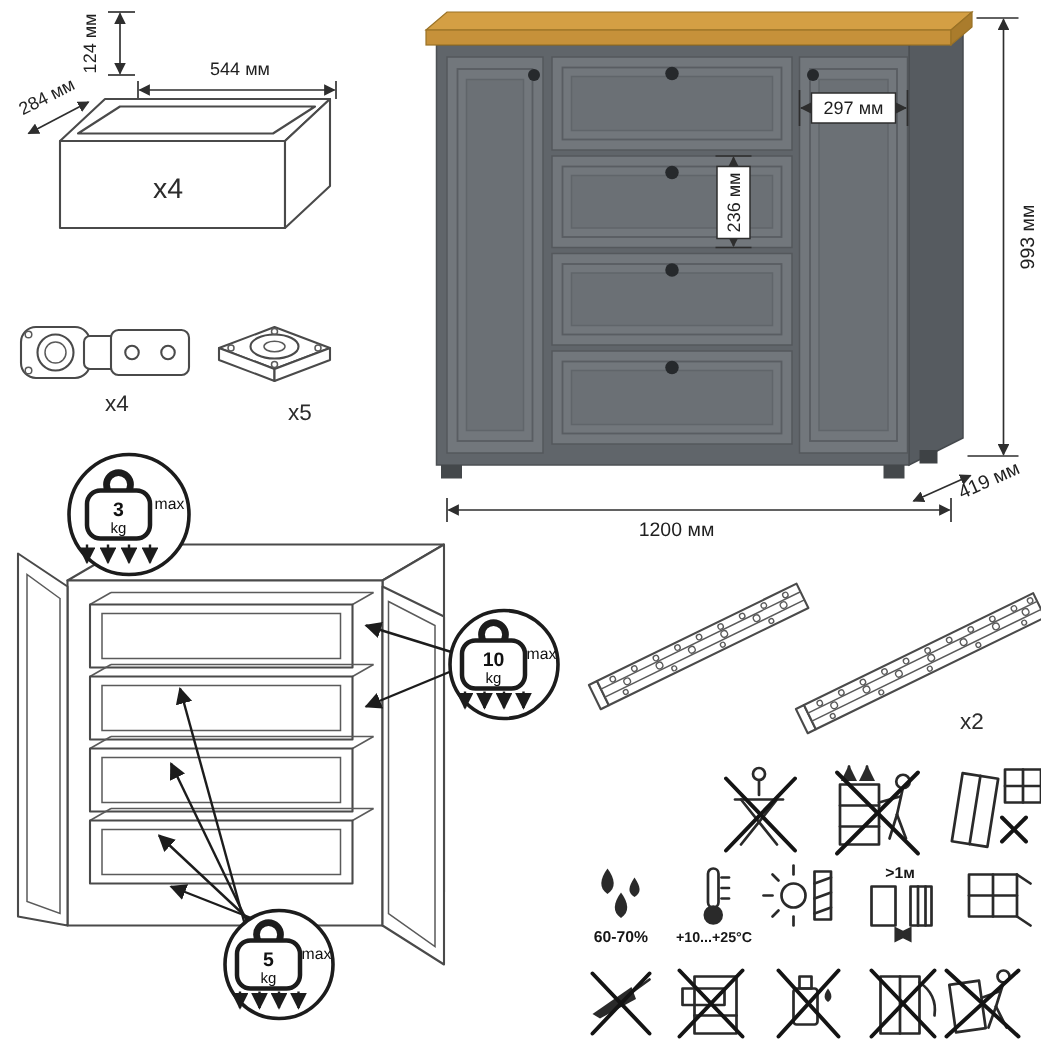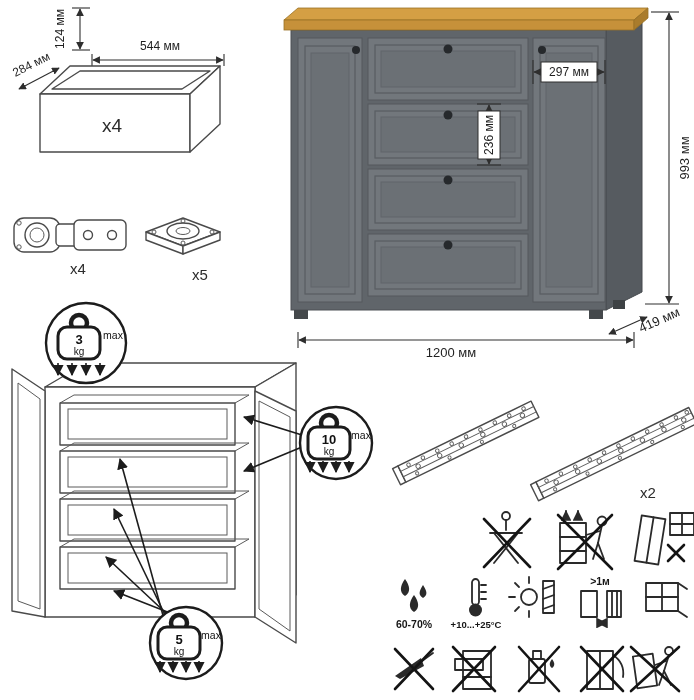--- a/index.html
+++ b/index.html
@@ -300,21 +300,21 @@
         <g stroke="#1c1c1c" stroke-width="1.6">
           <line x1="160" y1="366" x2="160" y2="377" marker-end="url(#ar3)"></line>
           <line x1="173" y1="366" x2="173" y2="377" marker-end="url(#ar3)"></line>
           <line x1="186" y1="366" x2="186" y2="377" marker-end="url(#ar3)"></line>
           <line x1="199" y1="366" x2="199" y2="377" marker-end="url(#ar3)"></line>
         </g>
       </g>
     </svg>
   </div>
 
-  <div class="sec" style="left:388px; top:364px; width:306px; height:150px;text-align:right;">
+  <div class="sec" style="left:388px; top:352px; width:306px; height:150px;text-align:right;">
     <svg width="306" height="150" viewBox="0 0 306 150">
       <g transform="translate(10,102) rotate(-26)">
         <rect class="shape" x="-6" y="0" width="6" height="18"></rect>
         <rect class="shape" x="0" y="0" width="148" height="18"></rect>
         <line class="thin" x1="0" y1="6" x2="148" y2="6"></line>
         <line class="thin" x1="0" y1="12" x2="148" y2="12"></line>
         <g fill="#fff" stroke="#5a5a5a" stroke-width="0.9">
           <circle cx="10" cy="3.5" r="1.8"></circle>
             <circle cx="26" cy="3.5" r="1.8"></circle>
             <circle cx="42" cy="3.5" r="1.8"></circle>

